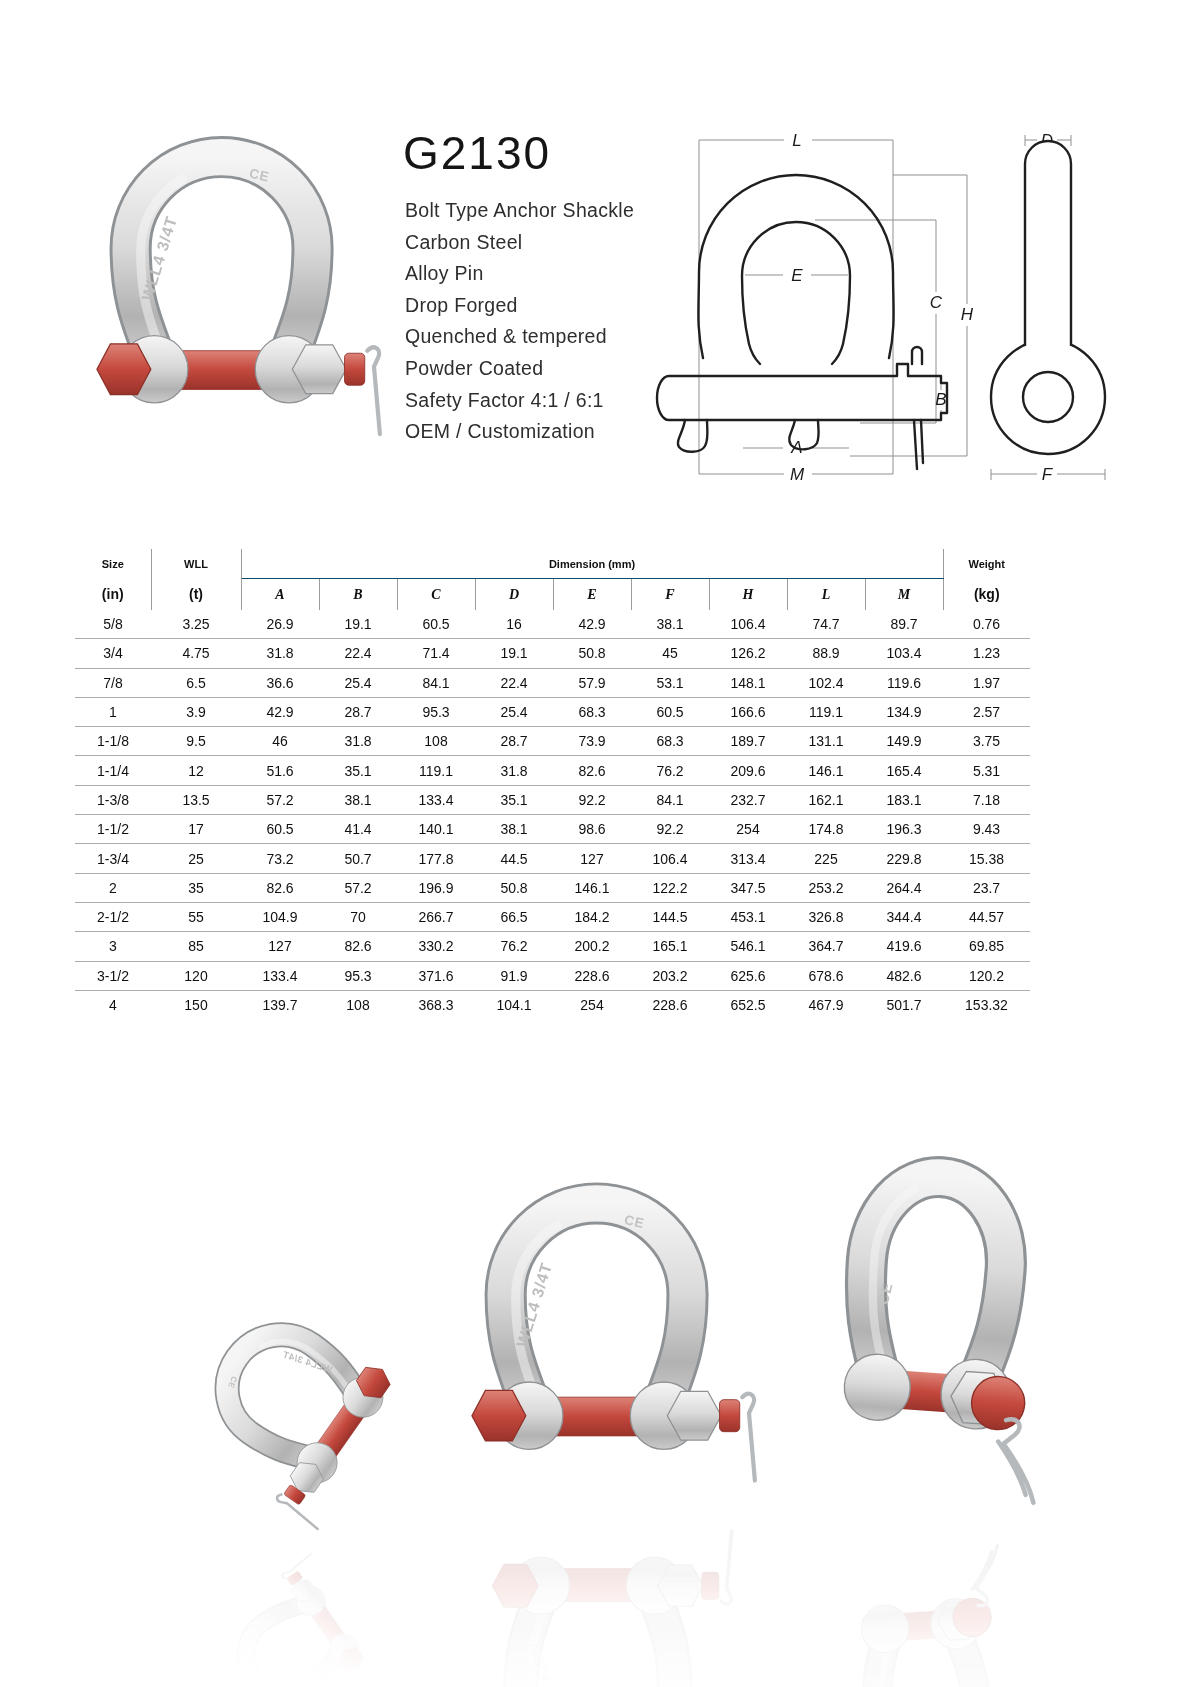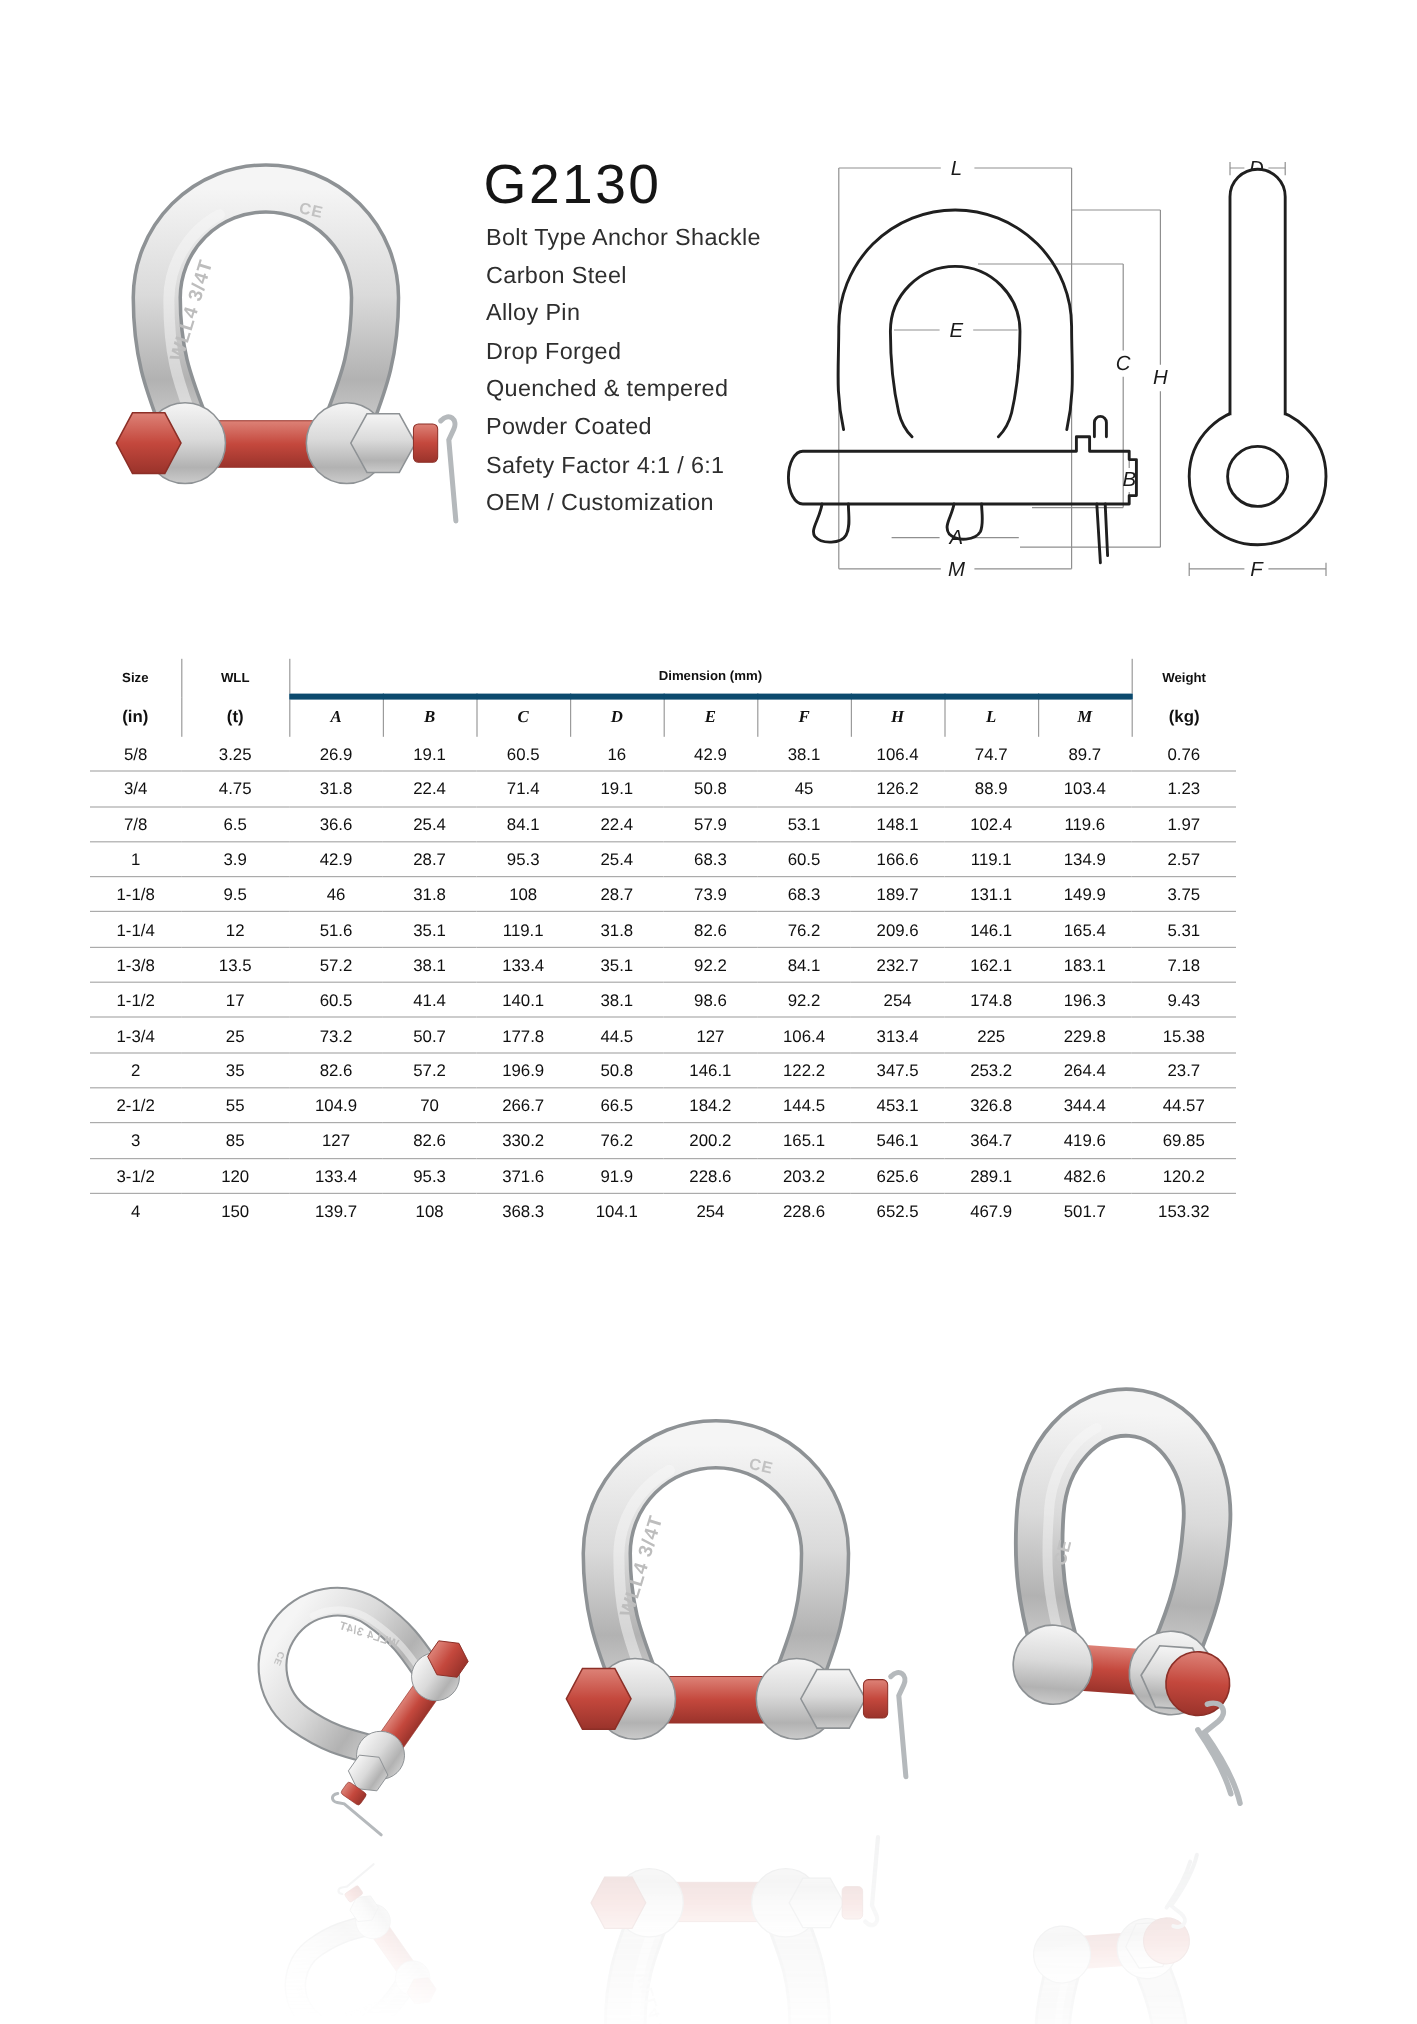--- a/index.html
+++ b/index.html
@@ -2,37 +2,37 @@
 <html><head>
 <meta charset="utf-8">
 <style>
   html,body{margin:0;padding:0;background:#ffffff;font-family:"Liberation Sans",sans-serif;}
   .page{position:relative;width:1181px;height:1687px;background:#fff;overflow:hidden;}
 
   
   .photo-main{position:absolute;left:70px;top:95px;width:320px;height:375px;}
   .photo-main svg{width:100%;height:100%;}
   .title{position:absolute;left:403px;top:126px;margin:0;font-size:46px;font-weight:400;letter-spacing:2px;color:#151515;}
-  .features{position:absolute;left:405px;top:183px;margin:0;padding:0;list-style:none;
+  .features{position:absolute;left:405px;top:195px;margin:0;padding:0;list-style:none;
             font-size:19.5px;line-height:31.6px;color:#2e2e2e;letter-spacing:.3px;white-space:nowrap;}
 
   
   .draw-front{position:absolute;left:645px;top:112px;width:335px;height:376px;}
   .draw-side{position:absolute;left:985px;top:112px;width:130px;height:376px;}
   .draw text{font-family:"Liberation Sans",sans-serif;font-style:italic;font-size:17px;fill:#1a1a1a;text-anchor:middle;}
 
   
   table.spec{position:absolute;left:75px;top:549px;width:955px;border-collapse:collapse;table-layout:fixed;
              font-size:14px;color:#101010;text-align:center;}
   .spec th{font-weight:bold;font-size:11px;padding:0;}
   .spec thead tr:nth-child(1) th{height:29px;}
   .spec thead tr:nth-child(2) th{height:31px;font-weight:bold;font-size:14px;}
   .spec .dim-letter{font-style:italic;font-family:"Liberation Serif",serif;font-size:15.5px;}
   .vr{border-right:1px solid #9b9b9b;}
-  .h-dimgroup{border-bottom:5px solid #0c4a6e;}
+  .h-dimgroup{border-bottom:1px solid #0c4a6e;}
   .spec tbody td{height:28.3px;border-bottom:1px solid #ababab;padding:0;}
   .spec tbody tr:last-child td{border-bottom:none;}
 
   
   .trio{position:absolute;left:100px;top:1080px;width:980px;height:607px;}
   .fig{position:absolute;}
   .fig svg{width:100%;height:100%;}
   .fig-lying{left:15px;top:185px;width:360px;height:280px;}
   .fig-center{left:345px;top:5px;width:320px;height:425px;}
   .fig-right{left:655px;top:20px;width:300px;height:430px;}
@@ -364,21 +364,21 @@
         <tr>
           <td>3-1/2</td>
           <td>120</td>
           <td>133.4</td>
           <td>95.3</td>
           <td>371.6</td>
           <td>91.9</td>
           <td>228.6</td>
           <td>203.2</td>
           <td>625.6</td>
-          <td>289.1</td>
+          <td>678.6</td>
           <td>482.6</td>
           <td>120.2</td>
         </tr>
         <tr>
           <td>4</td>
           <td>150</td>
           <td>139.7</td>
           <td>108</td>
           <td>368.3</td>
           <td>104.1</td>

